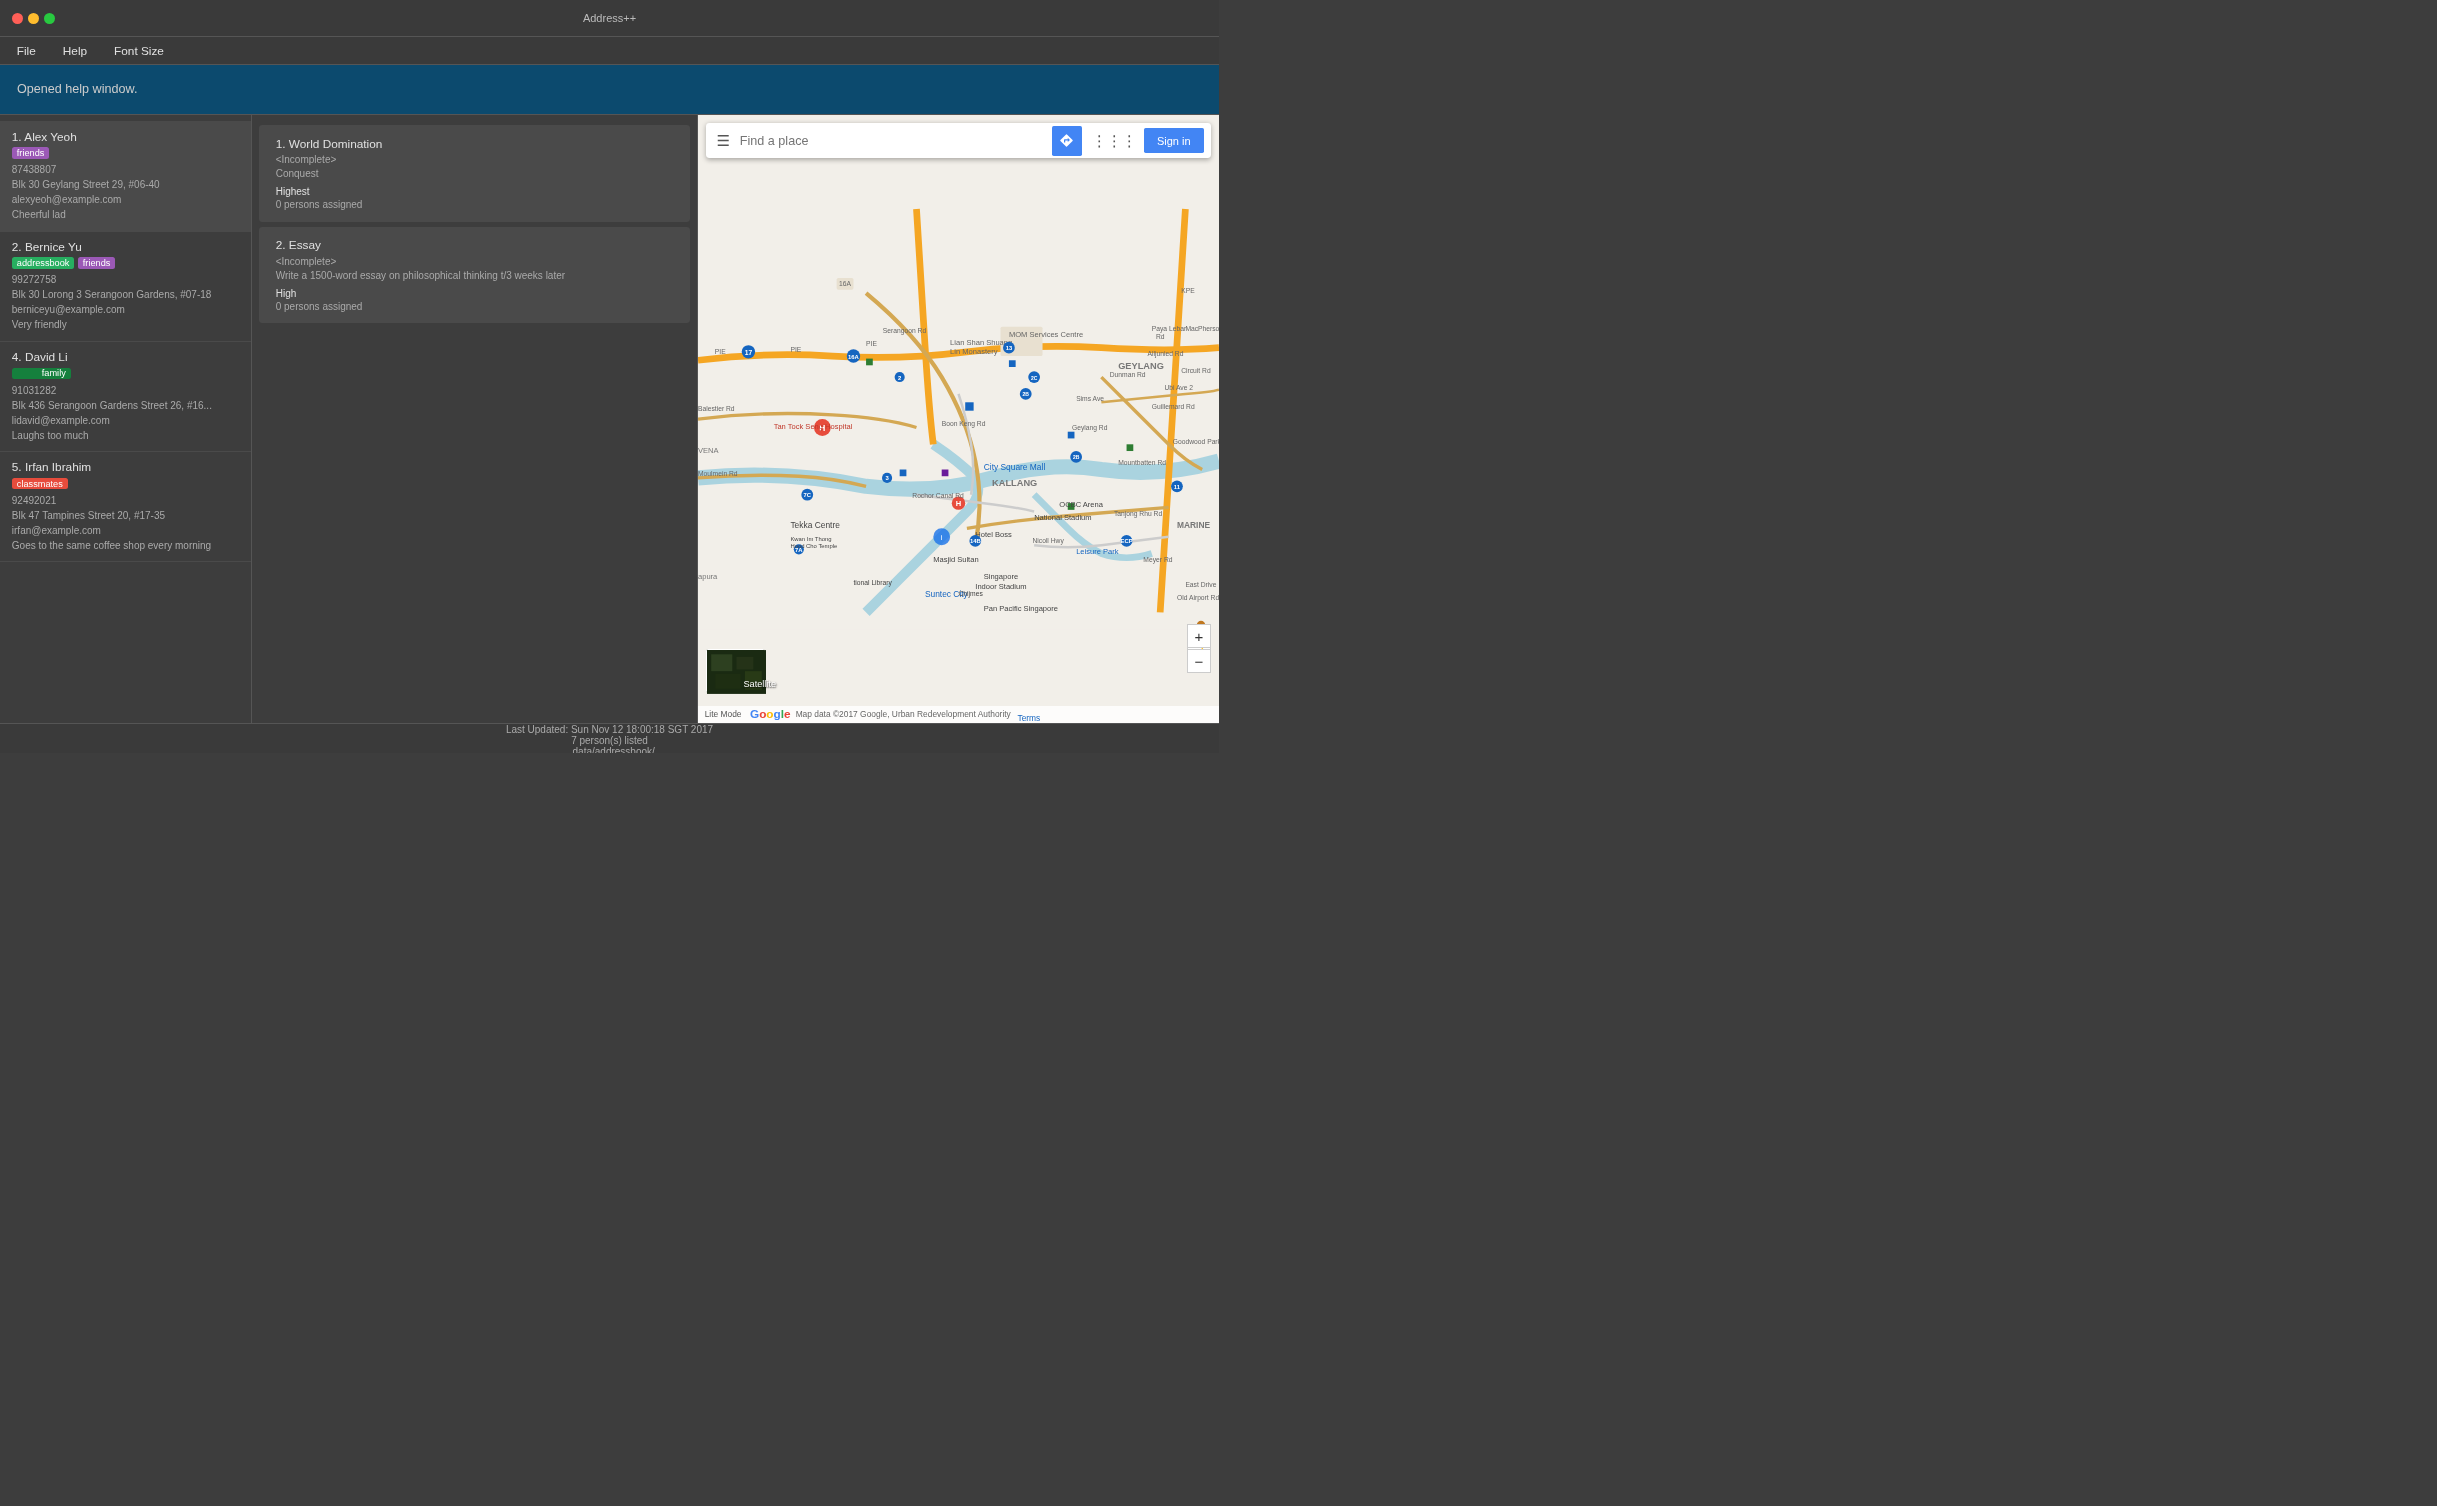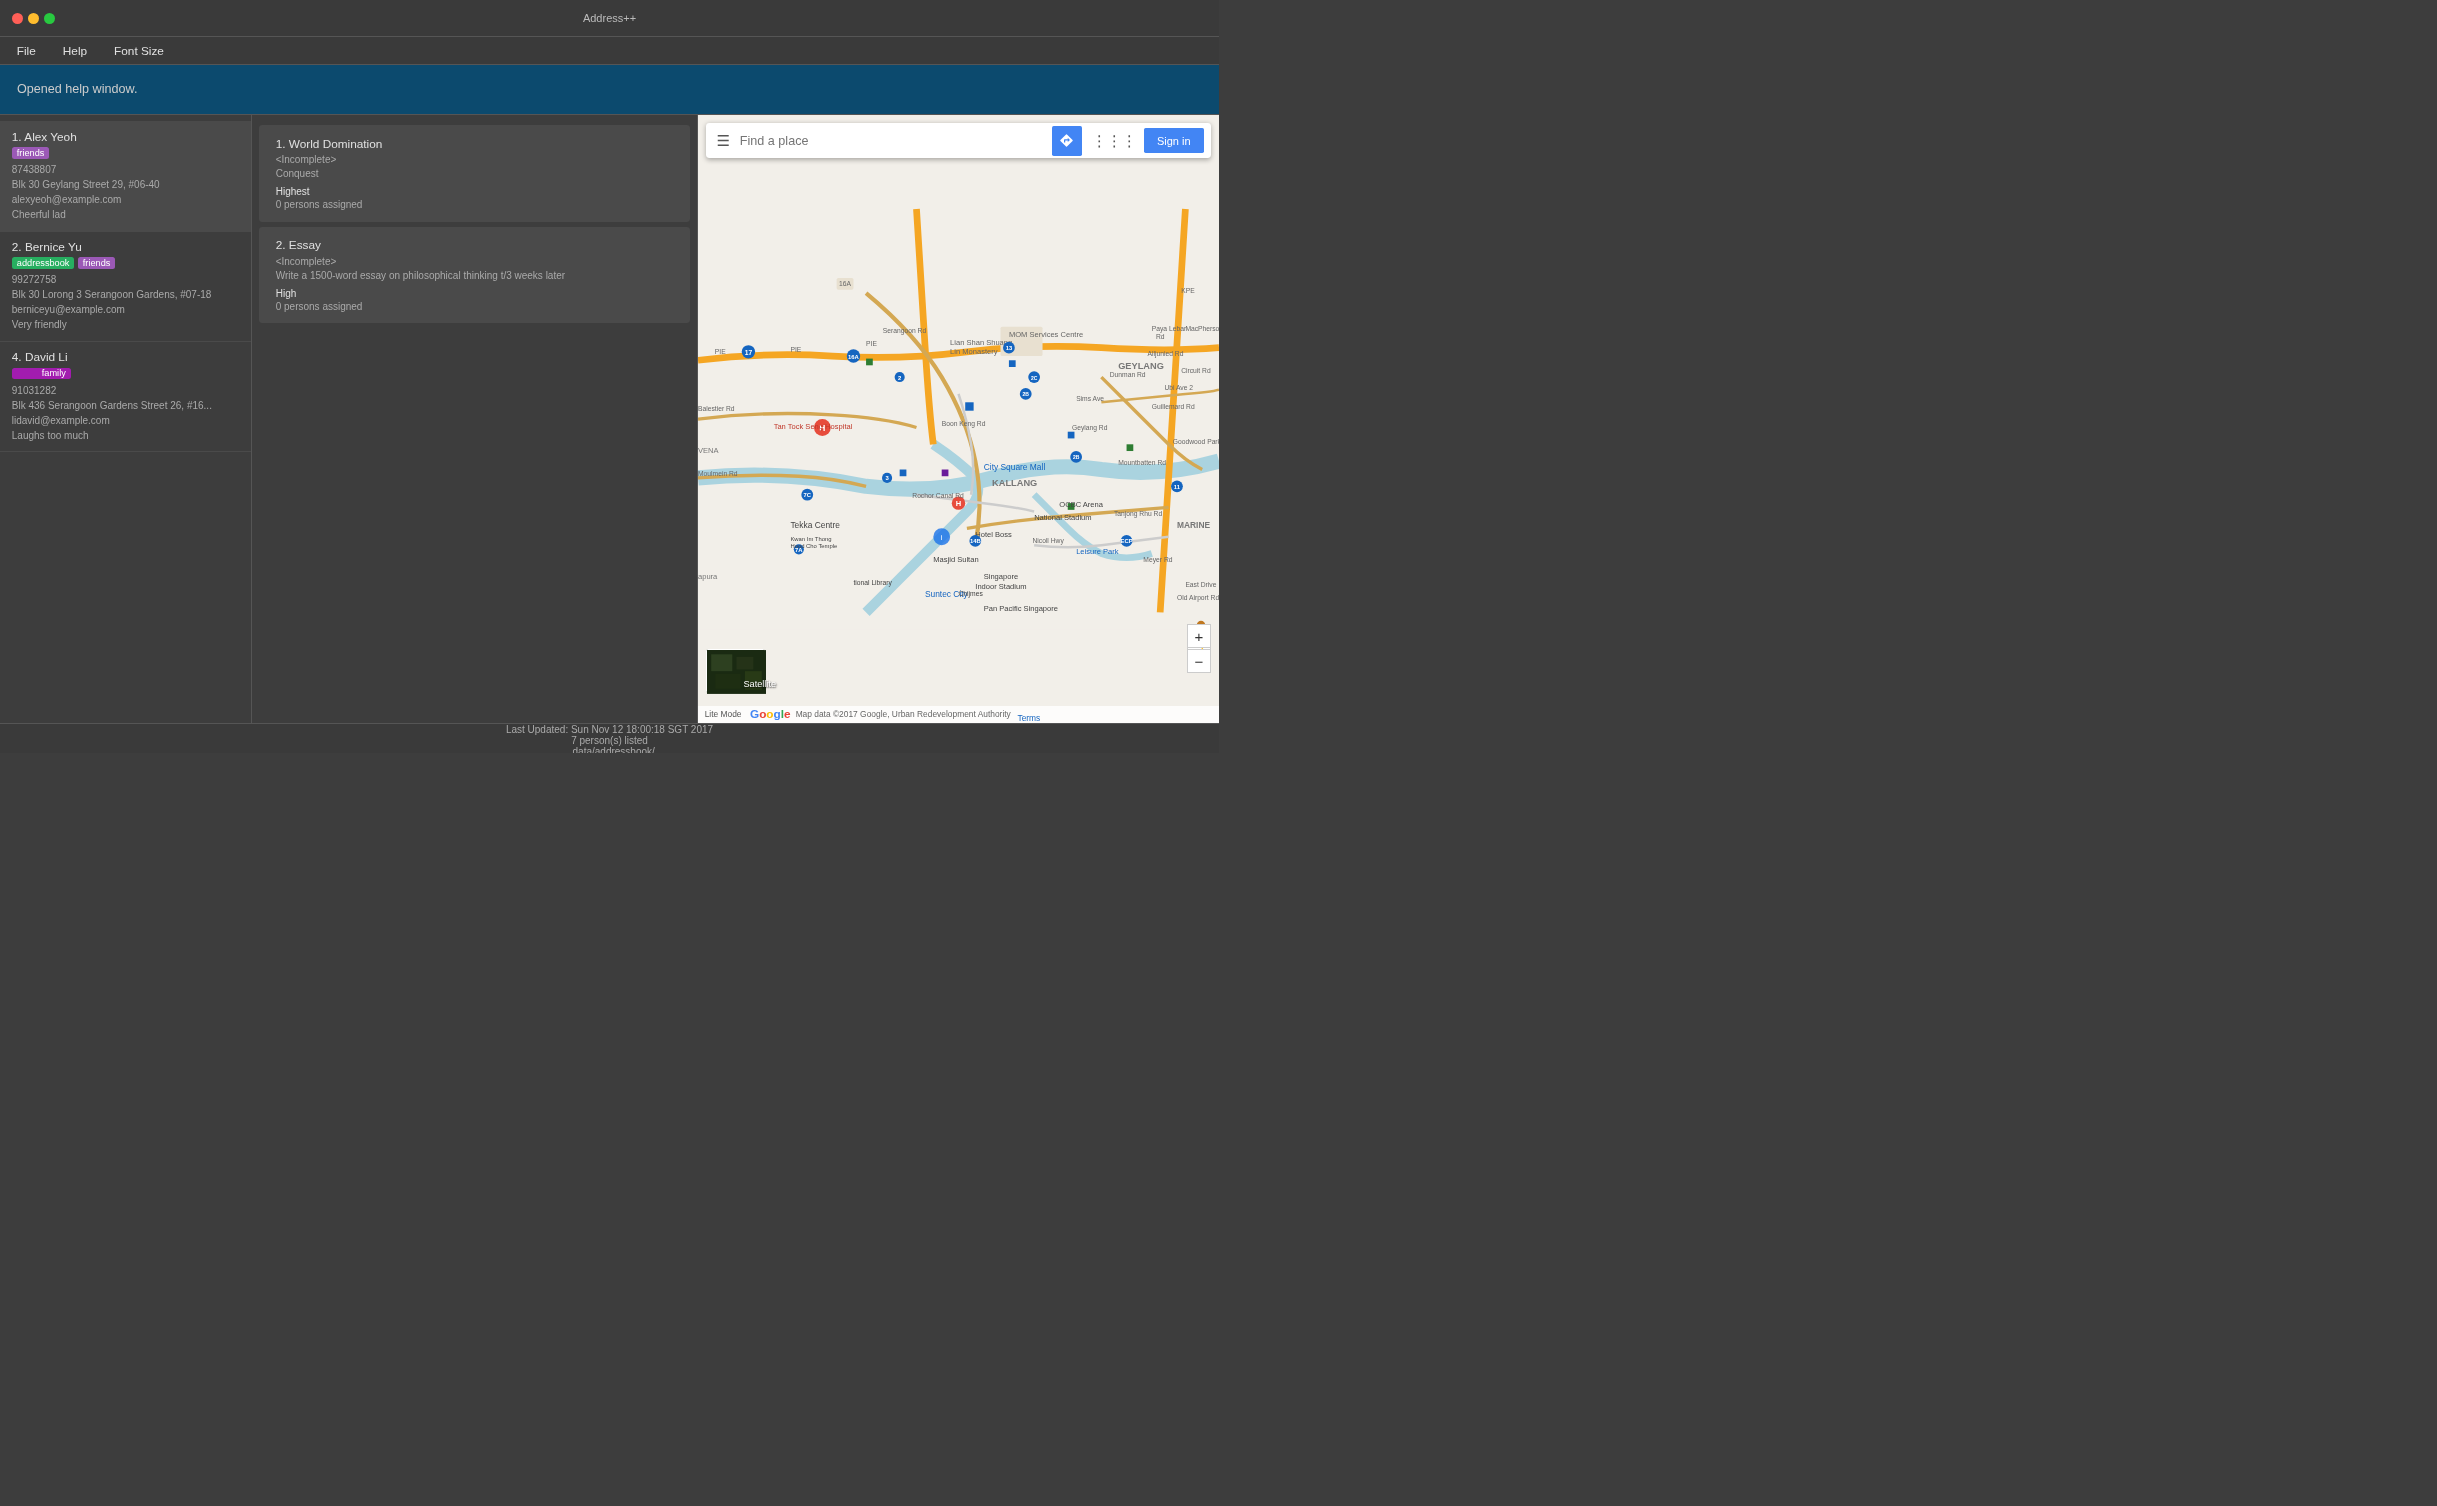--- a/index.html
+++ b/index.html
@@ -124,21 +124,21 @@
     }
     .tag {
       padding: 0.8px 5px;
       border-radius: 2.5px;
       font-size: 9.2px;
       color: white;
       font-weight: 500;
     }
     .tag-friends { background: #9b59b6; }
     .tag-colleagues { background: #27ae60; }
-    .tag-family { background: #a21caf; padding-left: 30px; }
+    .tag-family { background: #15803d; padding-left: 30px; }
     .tag-neighbours { background: #e91e8c; }
     .tag-classmates { background: #e74c3c; }
 
     .contact-detail {
       color: #aaa;
       font-size: 10px;
       line-height: 1.5;
     }
 
     
@@ -438,20 +438,32 @@
       </div>
       <div class="contact-tags">
         <span class="tag tag-family">family</span>
       </div>
       <div class="contact-detail">91031282</div>
       <div class="contact-detail">Blk 436 Serangoon Gardens Street 26, #16...</div>
       <div class="contact-detail">lidavid@example.com</div>
       <div class="contact-detail">Laughs too much</div>
     </div>
 
+    <div class="contact-item">
+      <div class="contact-name">
+        <span>5.  </span><span>Irfan Ibrahim</span>
+      </div>
+      <div class="contact-tags">
+        <span class="tag tag-classmates">classmates</span>
+      </div>
+      <div class="contact-detail">92492021</div>
+      <div class="contact-detail">Blk 47 Tampines Street 20, #17-35</div>
+      <div class="contact-detail">irfan@example.com</div>
+      <div class="contact-detail">Goes to the same coffee shop every morning</div>
+    </div>
 
   </div>
 
   <div class="tasks-panel">
 
     <div class="task-item">
       <div class="task-title">
         <span>1.  </span><span>World Domination</span>
       </div>
       <div class="task-status">&lt;Incomplete&gt;</div>

